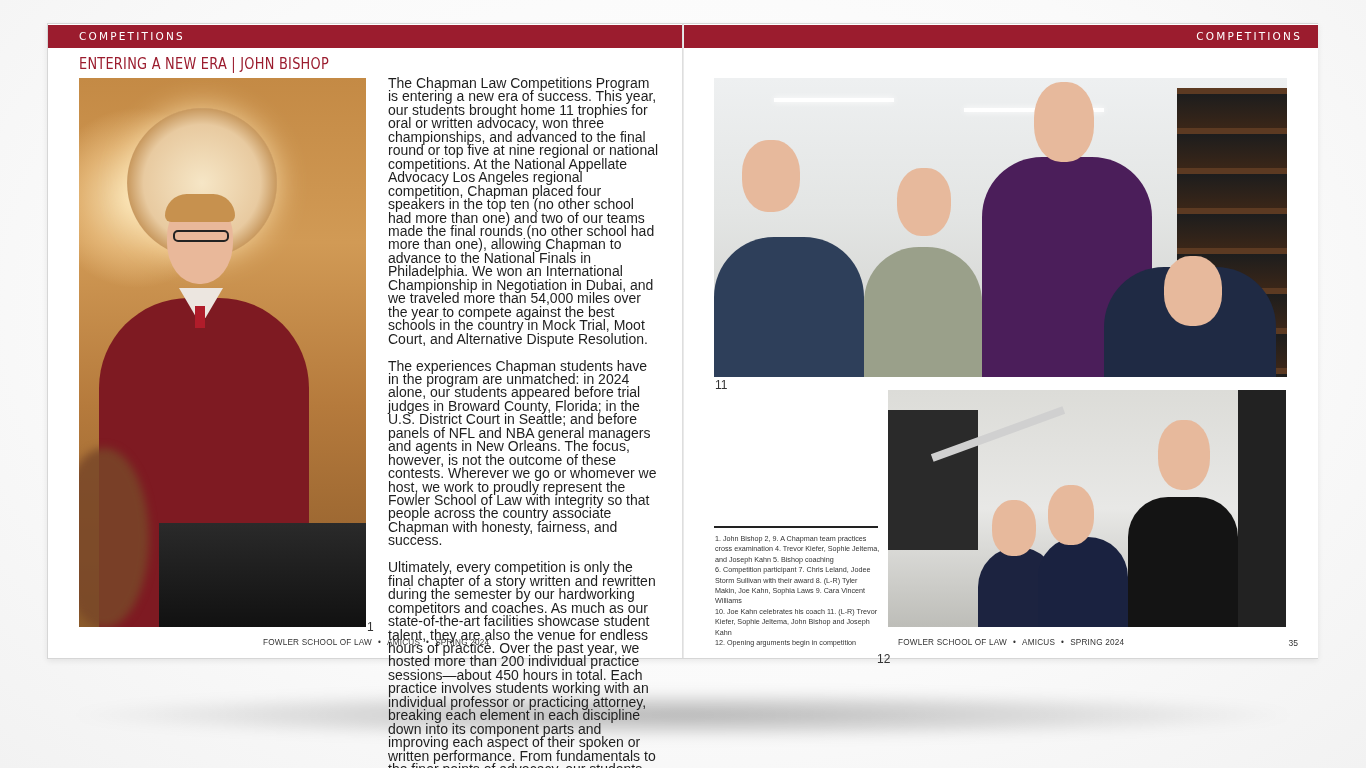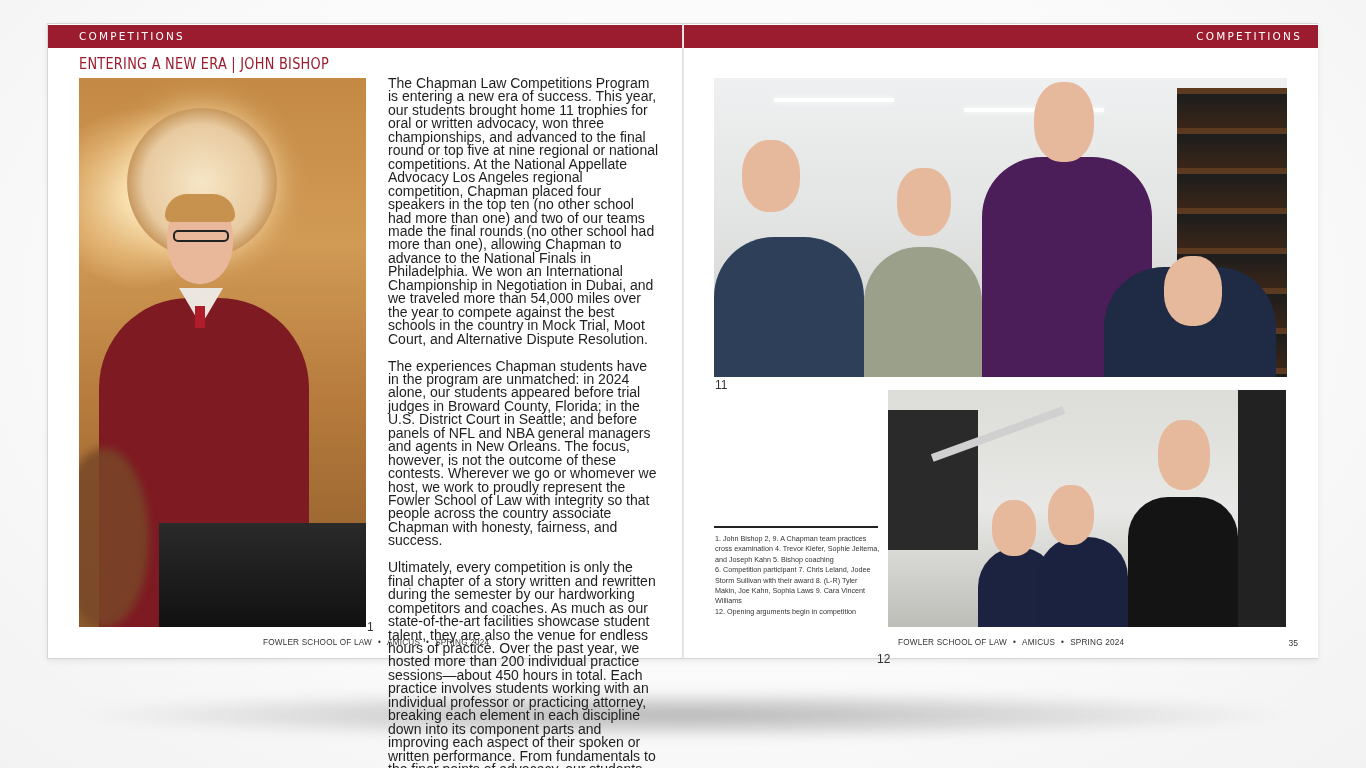--- a/index.html
+++ b/index.html
@@ -220,20 +220,21 @@
       <div class="g-figure g4"></div>
       <div class="g-head" style="left:450px; top:178px; width:58px; height:70px;"></div>
     </div>
     <span class="photo-num" style="left:31px; top:354px;">11</span>
 
 
     <div class="caption-rule"></div>
     <div class="captions">
       <div>1. John Bishop   2, 9. A Chapman team practices cross examination   4. Trevor Kiefer, Sophie Jeltema, and Joseph Kahn   5. Bishop coaching</div>
       <div>6. Competition participant   7. Chris Leland, Jodee Storm Sullivan with their award   8. (L-R) Tyler Makin, Joe Kahn, Sophia Laws   9. Cara Vincent Williams</div>
+      <div>10. Joe Kahn celebrates his coach   11. (L-R) Trevor Kiefer, Sophie Jeltema, John Bishop and Joseph Kahn</div>
       <div>12. Opening arguments begin in competition</div>
     </div>
 
     <div class="photo photo-table" aria-label="Students seated at counsel table during opening arguments">
       <div class="monitor"></div>
       <div class="lamp"></div>
       <div class="t-person" style="left:90px; width:80px; height:80px; background:#1c2340;"></div>
       <div class="g-head" style="left:104px; top:110px; width:44px; height:56px;"></div>
       <div class="t-person" style="left:150px; width:90px; height:90px; background:#1a2240;"></div>
       <div class="g-head" style="left:160px; top:95px; width:46px; height:60px;"></div>

